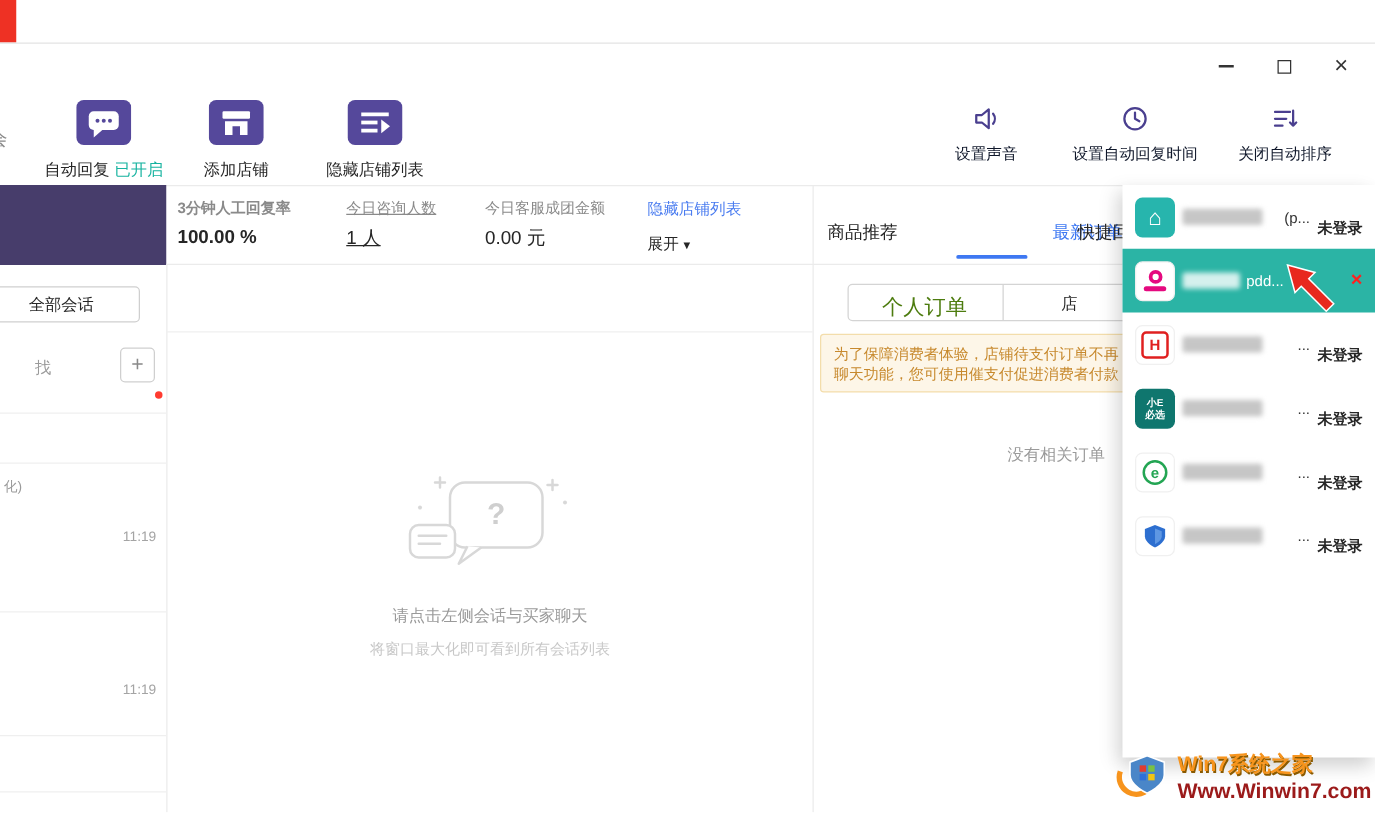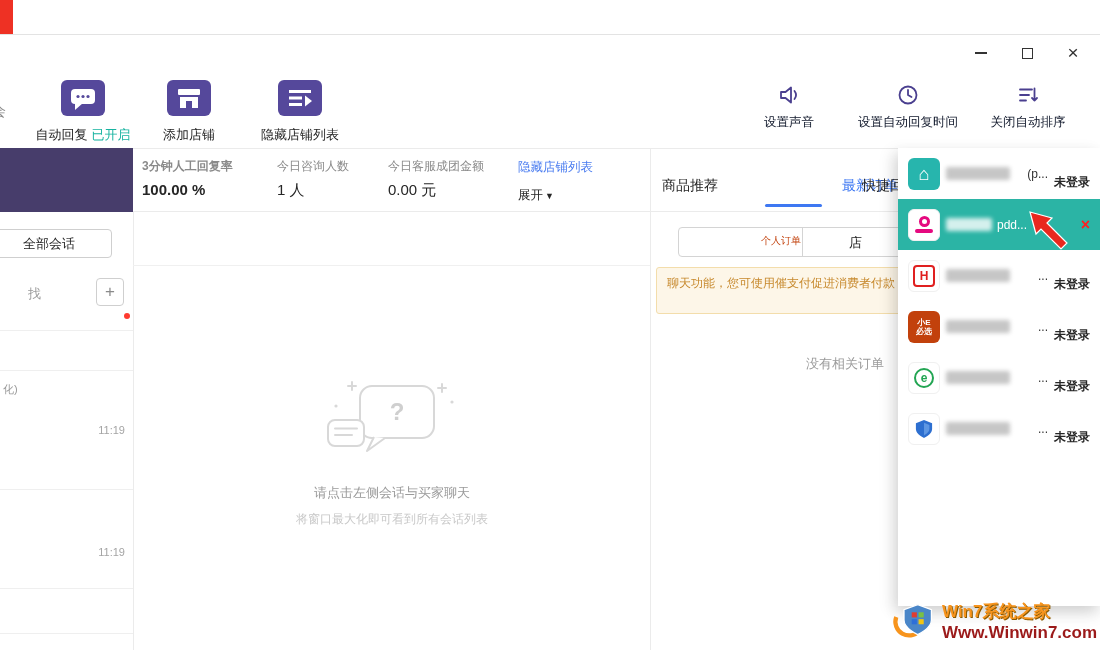--- a/index.html
+++ b/index.html
@@ -31,21 +31,21 @@
   
   .purple-head { position:absolute; left:0; top:148px; width:133px; height:64px; background:var(--dark-purple,#473d6b); }
   .ph-icon { position:absolute; top:170px; cursor:pointer; }
   .ph-a { left:74px; } .ph-b { left:95px; } .ph-c { left:114px; }
   .red-dot { position:absolute; left:124px; top:165px; width:6px; height:6px; border-radius:50%; background:#ff3b30; }
 
   
   .stats-border { position:absolute; left:133px; top:211px; width:767px; height:1px; background:#ebebeb; }
   .stat-label { position:absolute; top:158px; font-size:12px; color:#8a8a8a; white-space:nowrap; }
   .stat-value { position:absolute; top:181px; font-size:15px; color:#262626; white-space:nowrap; }
-  .s1 { left:142px;font-weight:bold; } .s2 { left:277px; } .s3 { left:388px; }
+  .s1 { left:142px;font-weight:bold; } .s2 { left:277px;text-decoration:underline; } .s3 { left:388px; }
   .view-link { position:absolute; left:518px; top:159px; font-size:12.5px; color:var(--link-blue,#4a7cf0); cursor:pointer; white-space:nowrap; }
   .expand-btn { position:absolute; left:518px; top:187px; font-size:12.5px; color:#262626; cursor:pointer; white-space:nowrap; }
   .expand-btn .caret { font-size:9px; margin-left:2px; }
 
   
   .sidebar-right-border { position:absolute; left:133px; top:212px; width:1px; height:438px; background:#ebebeb; }
   .all-sessions { position:absolute; left:-14px; top:229px; width:126px; height:29px; border:1px solid #cfcfcf; border-radius:4px; background:#fff; font-size:13px; color:#262626; text-align:center; line-height:27px; cursor:pointer; }
   .search-frag { position:absolute; left:28px; top:285px; font-size:13px; color:#9a9a9a; }
   .plus-btn { position:absolute; left:96px; top:278px; width:28px; height:28px; border:1px solid #cfcfcf; border-radius:4px; font-size:17px; color:#8a8a8a; text-align:center; line-height:25px; cursor:pointer; background:#fff; }
   .lh-div { position:absolute; left:0; width:133px; height:1px; background:#efefef; }
@@ -59,39 +59,39 @@
   .hint1 { position:absolute; left:266px; top:484px; width:252px; text-align:center; font-size:13px; color:#9a9a9a; }
   .hint2 { position:absolute; left:266px; top:511px; width:252px; text-align:center; font-size:12px; color:#c8c8c8; }
 
   
   .orders-left-border { position:absolute; left:650px; top:148px; width:1px; height:502px; background:#ebebeb; }
   .otab { position:absolute; top:177px; font-size:14px; color:#262626; cursor:pointer; white-space:nowrap; }
   .otab1 { left:662px; } .otab2 { left:797px; color:var(--tab-blue,#3e78f2);margin-left:45px; } .otab3 { left:862px; }
   .otab-underline { position:absolute; left:765px; top:204px; width:57px; height:3px; border-radius:2px; background:var(--tab-blue,#3e78f2); }
   .seg-ctl { position:absolute; left:678px; top:227px; width:246px; height:30px; border:1px solid #d4d4d4; border-radius:4px; background:#fff; }
   .seg-div { position:absolute; left:123px; top:0; width:1px; height:28px; background:#d4d4d4; }
-  .seg-lab1 { position:absolute; left:678px; top:234px; width:123px; text-align:right; font-size:10px; color:#c2410c; cursor:pointer; }
+  .seg-lab1 { position:absolute; left:678px; top:234px; width:123px; text-align:center; font-size:17px; color:#4d7c0f; cursor:pointer; }
   .seg-lab2 { position:absolute; left:849px; top:234px; font-size:13px; color:#262626; cursor:pointer; }
   .notice-box { position:absolute; left:656px; top:267px; width:334px; height:47px; background:var(--notice-bg,#fdf6e8); border:1px solid var(--notice-border,#f3ddab); border-radius:3px; padding:7px 10px; overflow:hidden; }
   .notice-box div { font-size:12px; line-height:16px; color:var(--notice-text,#c7892d); white-space:nowrap; }
   .orders-empty { position:absolute; left:780px; top:355px; width:130px; text-align:center; font-size:13px; color:#9a9a9a; }
 
   
   .shop-panel { position:absolute; left:898px; top:148px; width:202px; height:458px; background:#fff; z-index:40;
                 box-shadow:-6px 4px 14px rgba(0,0,0,0.10), 0 8px 14px rgba(0,0,0,0.10); }
   .shop-row { position:relative; height:51px; display:flex; align-items:center; padding:0 10px; cursor:pointer; }
   .shop-row.highlight { background:var(--highlight-teal,#2bb4a5); }
   .shop-icon { width:32px; height:32px; border-radius:6px; flex:0 0 auto; margin-right:6px; display:flex; flex-direction:column; align-items:center; justify-content:center; overflow:hidden; }
   .i1 { background:#27b5ad; color:#fff; font-size:18px; line-height:18px; }
   .i2 { background:#fff; border:1px solid #f0f0f0; }
   .donut { width:11px; height:11px; border:3px solid #e5097f; border-radius:50%; }
   .pbar { width:18px; height:4px; background:#e5097f; border-radius:2px; margin-top:2px; }
   .i3 { background:#fff; border:1px solid #f0f0f0; }
   .hbox { width:22px; height:22px; border:2px solid #e02020; border-radius:4px; color:#e02020; font-size:12px; font-weight:bold; display:flex; align-items:center; justify-content:center; }
-  .i4 { background:#c2410c; }
+  .i4 { background:#0f766e; }
   .i4 .gtxt { width:20px; font-size:8px; line-height:9px; color:#fff; font-weight:bold; text-align:center; word-break:break-all; }
   .i5 { background:#fff; border:1px solid #f0f0f0; }
   .ecirc { width:20px; height:20px; border:2.5px solid #23a553; border-radius:50%; color:#23a553; font-size:12px; font-weight:bold; display:flex; align-items:center; justify-content:center; }
   .i6 { background:#fff; border:1px solid #f0f0f0; }
   .blurname { width:64px; height:13px; background:#c6c6c6; border-radius:2px; filter:blur(2px); flex:0 0 auto; }
   .highlight .blurname { background:rgba(255,255,255,0.8); width:46px; }
   .frag { font-size:12px; color:#333; margin-left:auto; white-space:nowrap; }
   .highlight .frag { color:#fff; margin-left:5px; }
   .status { font-size:12px; color:#262626; font-weight:600; margin-left:6px; white-space:nowrap;margin-top:18px; }
   .close-x { margin-left:auto; color:#ff2020; font-size:16px; font-weight:bold; cursor:pointer; line-height:16px; }
@@ -246,20 +246,21 @@
   <div class="otab-underline"></div>
   <div class="otab otab3">快捷回</div>
 
   <div class="seg-ctl">
       <div class="seg-div"></div>
     </div>
   <div class="seg-lab1">个人订单</div>
   <div class="seg-lab2">店</div>
 
   <div class="notice-box">
+    <div>为了保障消费者体验，店铺待支付订单不再</div>
     <div>聊天功能，您可使用催支付促进消费者付款</div>
   </div>
   <div class="orders-empty">没有相关订单</div>
 
   <div class="shop-panel">
     <div class="shop-row">
       <div class="shop-icon i1">
           <span>⌂</span>
         </div>
       <div class="blurname"></div>

